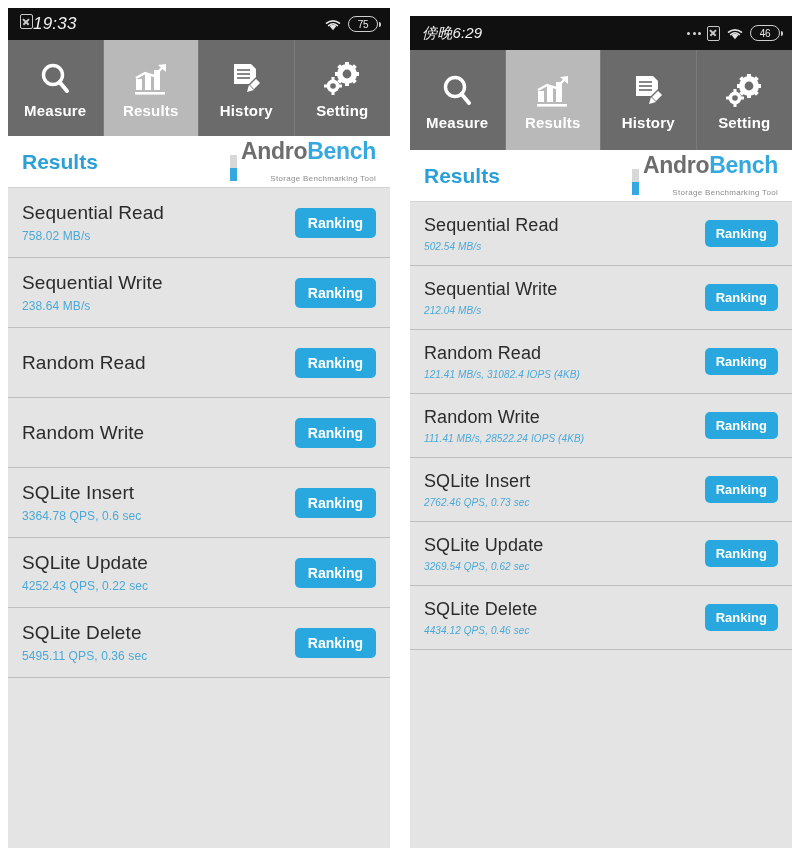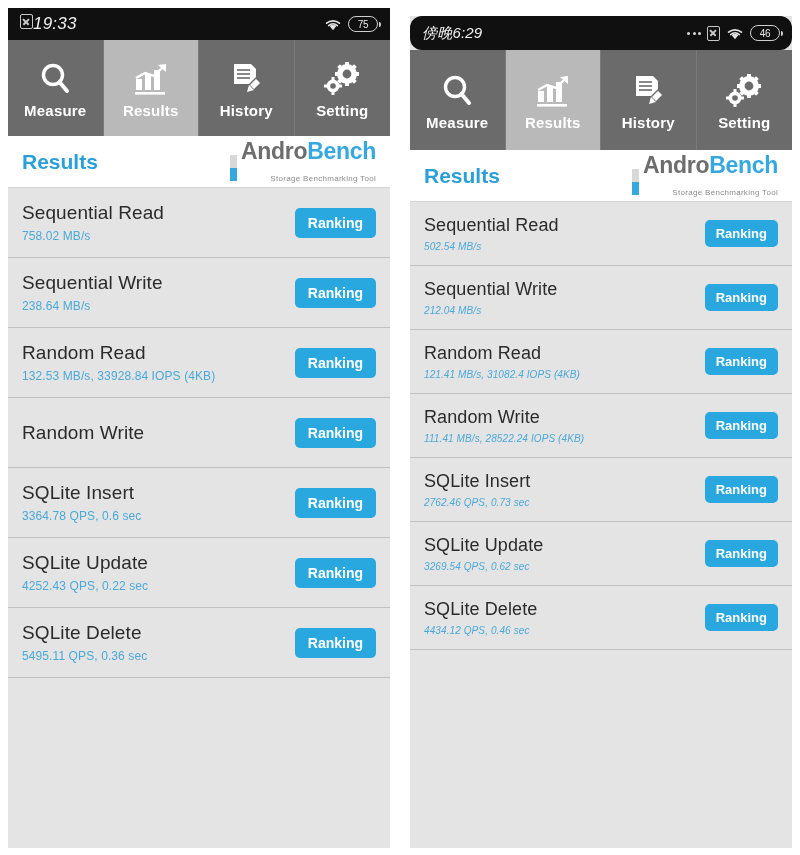--- a/index.html
+++ b/index.html
@@ -39,21 +39,21 @@
   .statusbar {
     background: #101010;
     color: #ffffff;
     display: flex;
     align-items: center;
     justify-content: space-between;
     padding: 0 12px;
     flex: none;
   }
   .phone-left .statusbar { height: 32px; }
-  .phone-right .statusbar { height: 34px; border-radius: 12px; }
+  .phone-right .statusbar { height: 34px; }
   .status-left { display: flex; align-items: flex-start; gap: 0; font-style: italic; }
   .status-right { display: flex; align-items: center; gap: 6px; }
   .clock { font-size: 17px; letter-spacing: .2px; color: #f2f2f2; }
   .phone-right .clock { font-size: 15px; }
 
   .icon-boxx {
     width: 13px; height: 15px;
     border: 1.5px solid #c9c9c9;
     border-radius: 2px;
     position: relative;
@@ -310,21 +310,20 @@
       <div class="result-row">
         <span class="result-texts">
           <span class="result-name">Sequential Write</span>
           <span class="result-value">238.64 MB/s</span>
         </span>
         <button class="ranking-btn">Ranking</button>
       </div>
       <div class="result-row">
         <span class="result-texts">
           <span class="result-name">Random Read</span>
-          <span class="result-value">132.53 MB/s, 33928.84 IOPS (4KB)</span>
         </span>
         <button class="ranking-btn">Ranking</button>
       </div>
       <div class="result-row">
         <span class="result-texts">
           <span class="result-name">Random Write</span>
         </span>
         <button class="ranking-btn">Ranking</button>
       </div>
       <div class="result-row">

